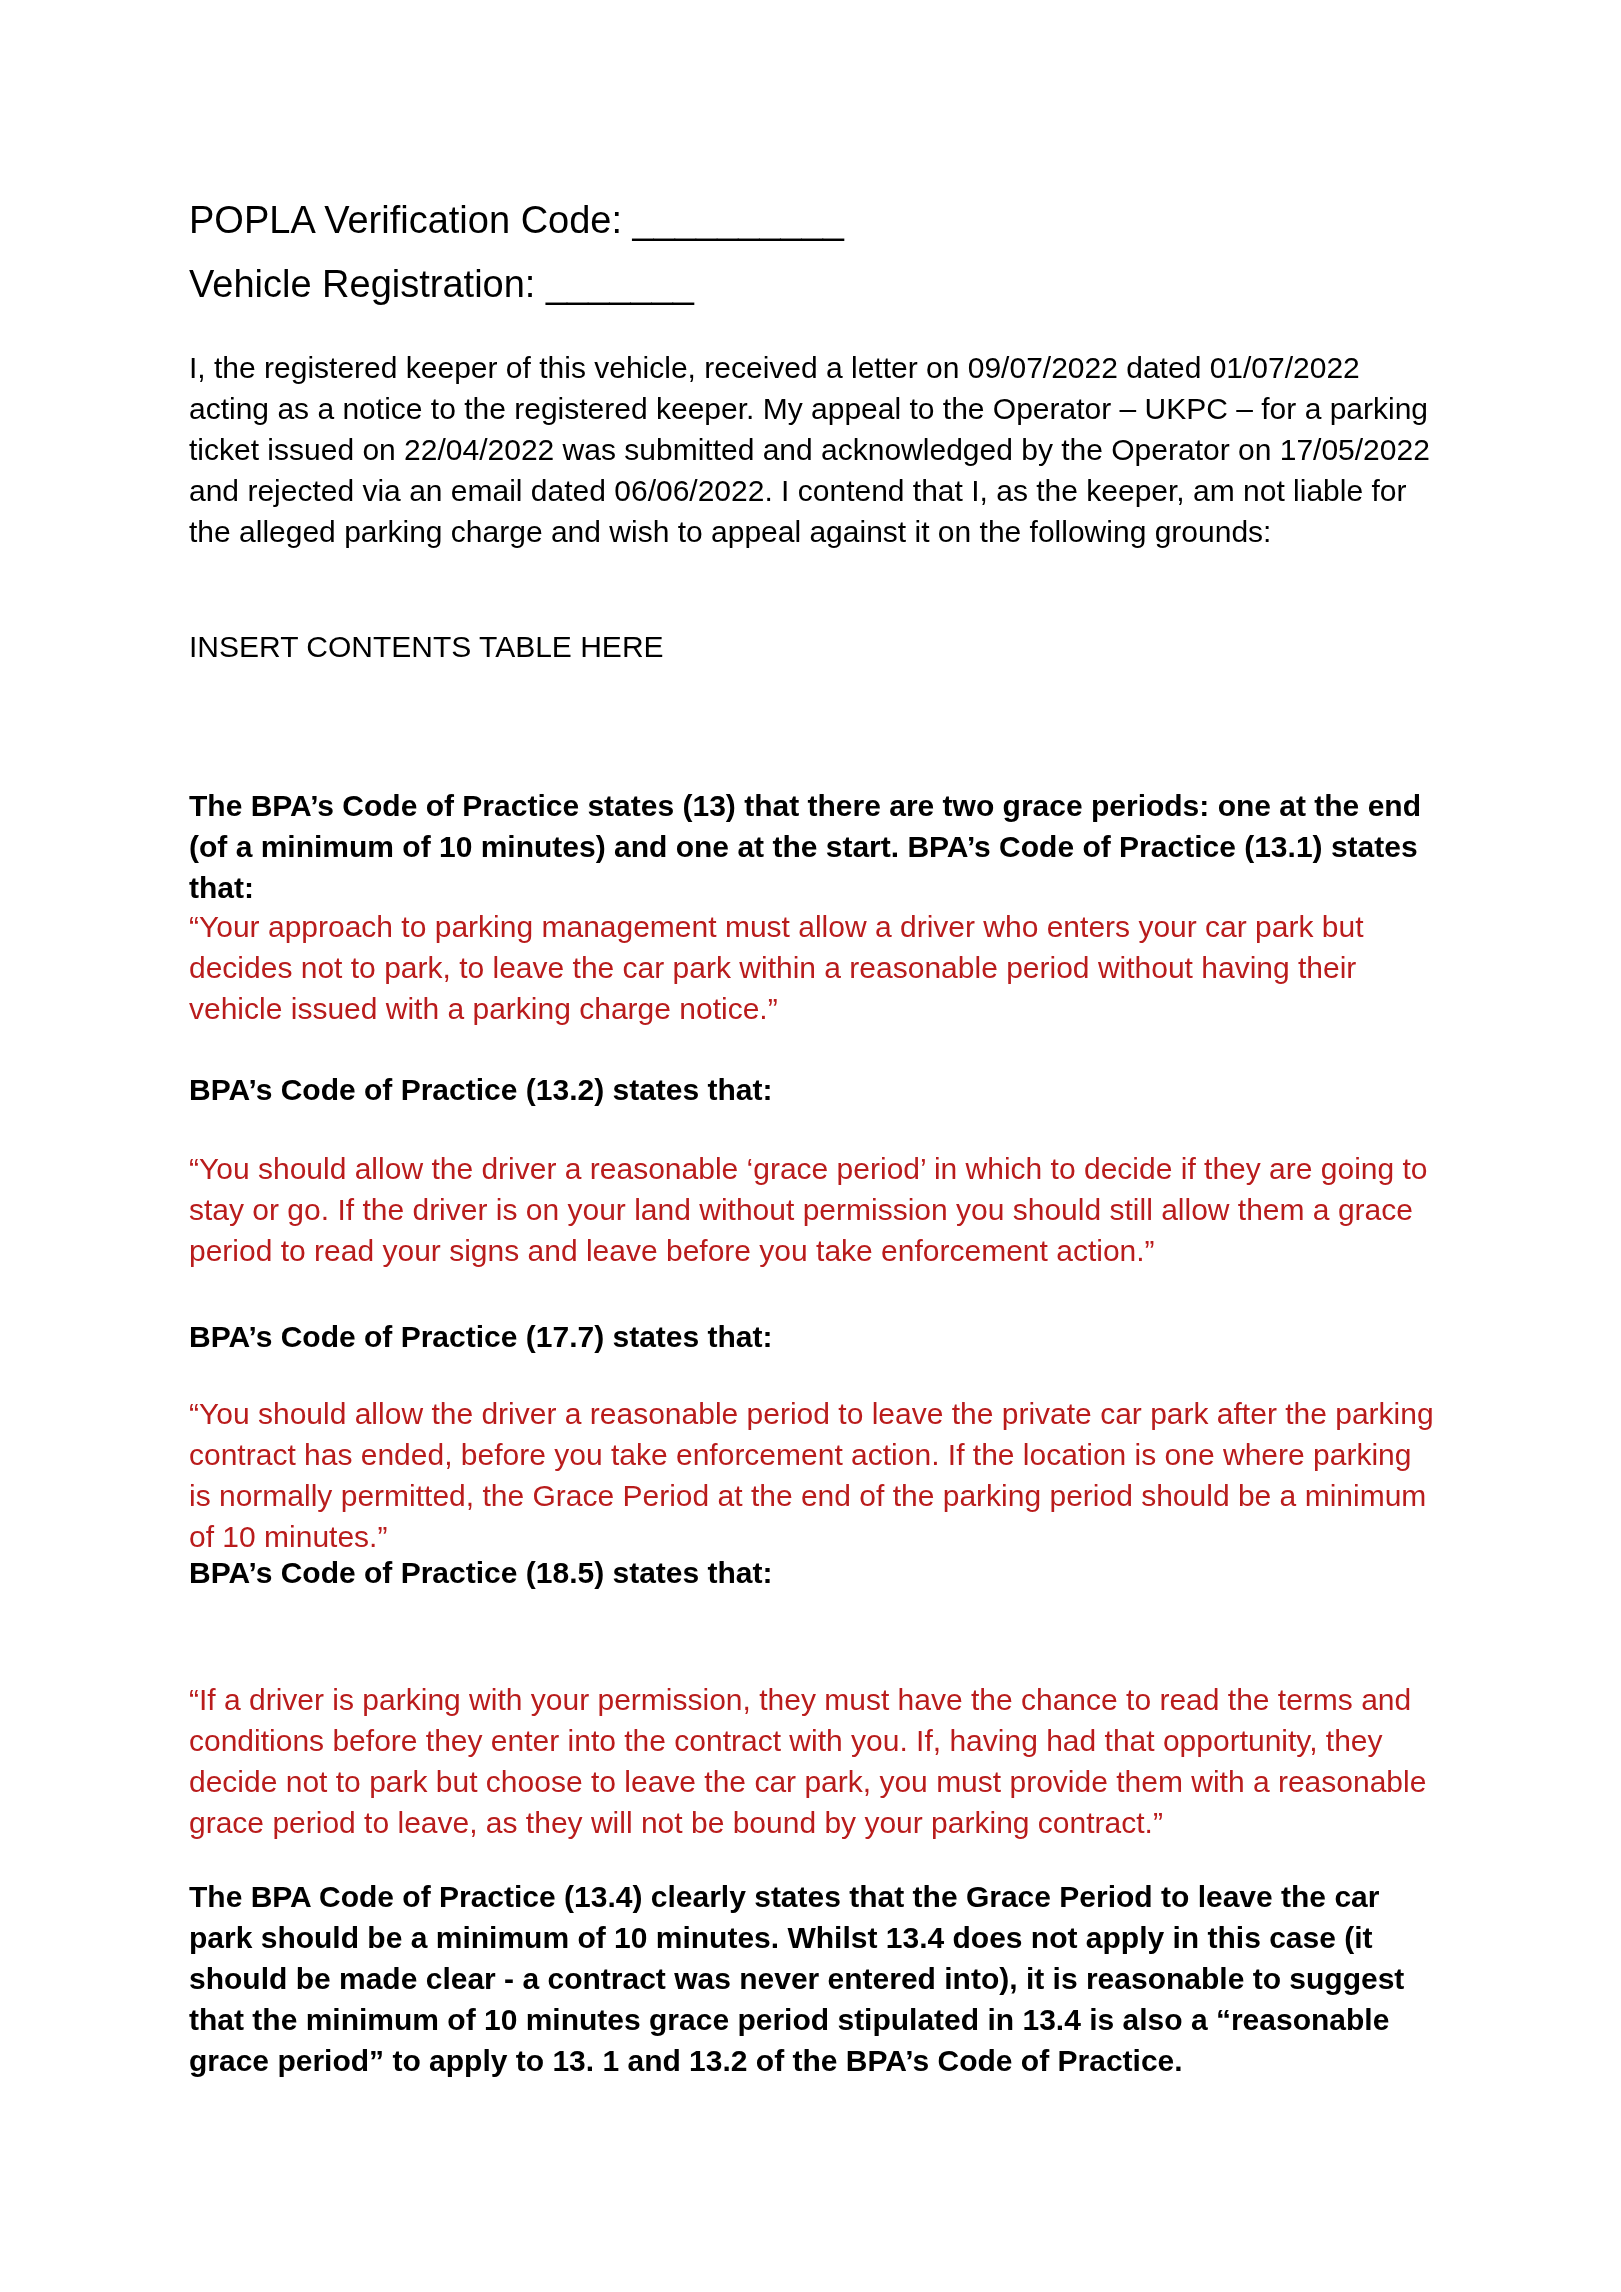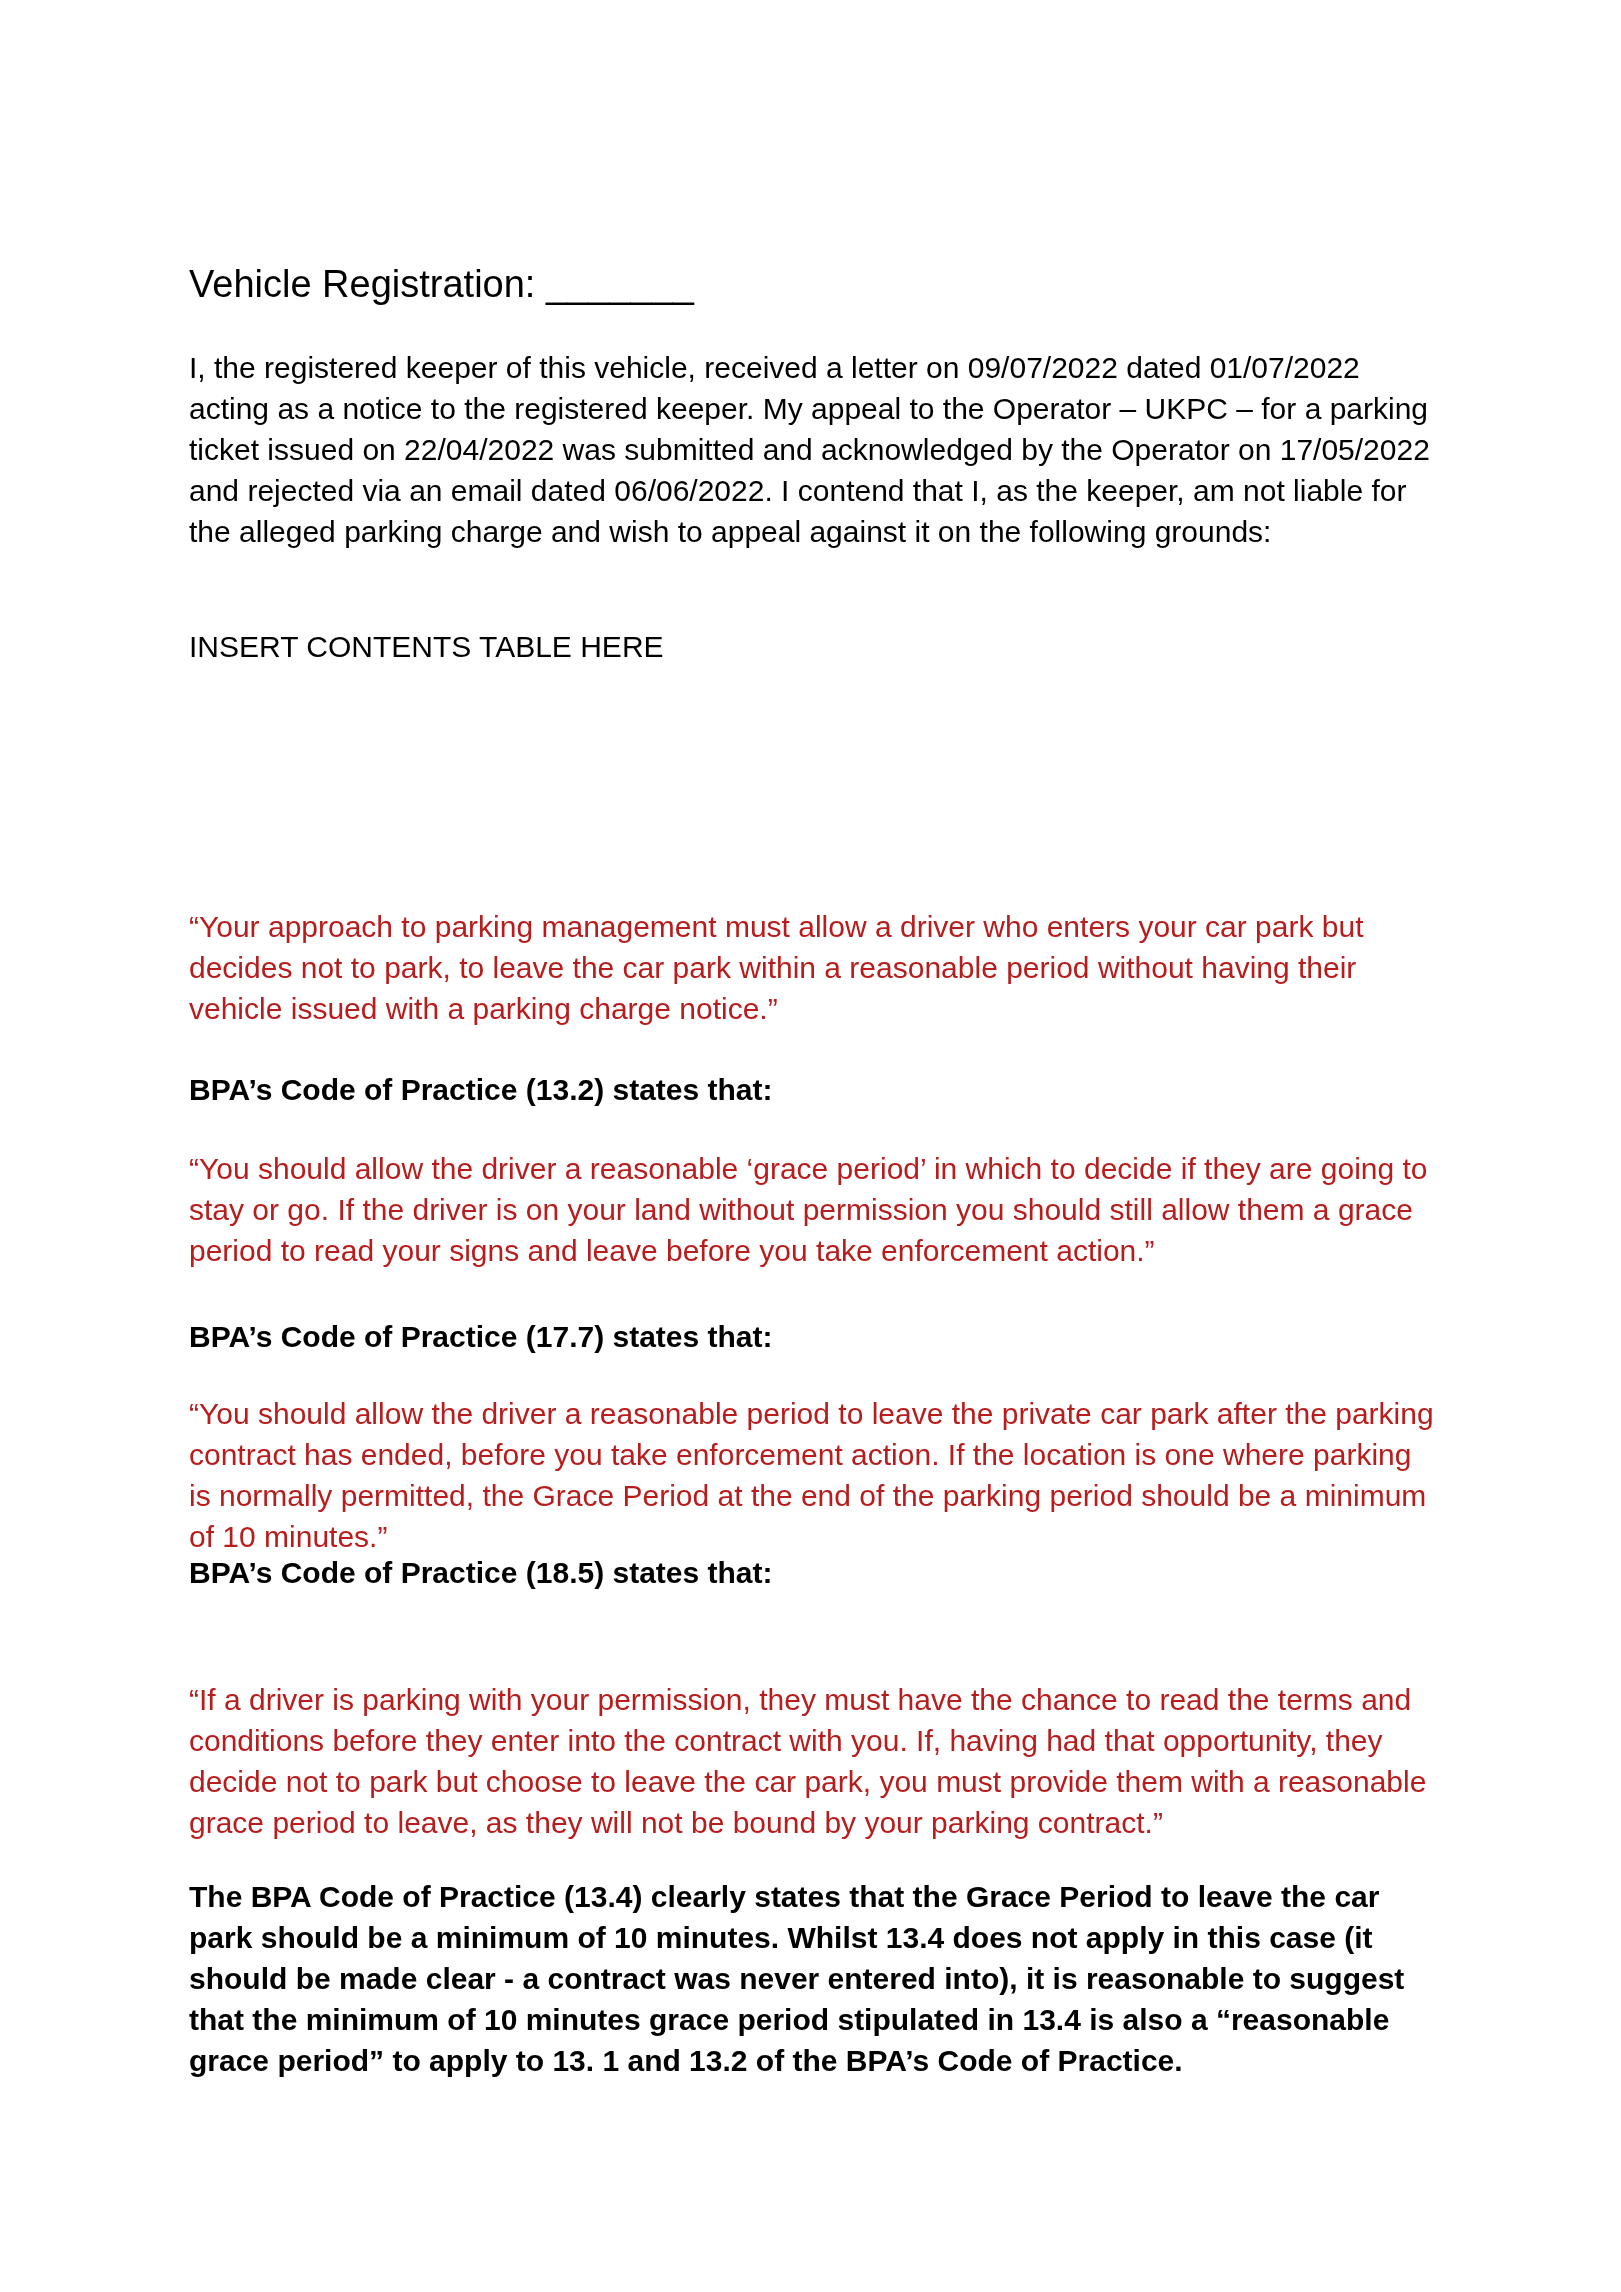--- a/index.html
+++ b/index.html
@@ -55,28 +55,30 @@
   .heading .num {
     display: inline-block;
     width: 59px;
   }
 </style>
 </head>
 <body>
 
 <div class="page">
 
+  <p class="block h14" style="top:194px"><span>POPLA Verification Code: </span><span>__________</span></p>
 
   <p class="block h14" style="top:258px"><span>Vehicle Registration: </span><span>_______</span></p>
 
   <p class="block body" style="top:347px">I, the registered keeper of this vehicle, received a letter on 09/07/2022 dated 01/07/2022 acting as a notice to the registered keeper. My appeal to the Operator – UKPC – for a parking ticket issued on 22/04/2022 was submitted and acknowledged by the Operator on 17/05/2022 and rejected via an email dated 06/06/2022. I contend that I, as the keeper, am not liable for the alleged parking charge and wish to appeal against it on the following grounds:</p>
 
   <p class="block body" style="top:626px">INSERT CONTENTS TABLE HERE</p>
 
 
+  <p class="block body bold" style="top:785px">The BPA’s Code of Practice states (13) that there are two grace periods: one at the end (of a minimum of 10 minutes) and one at the start. BPA’s Code of Practice (13.1) states that:</p>
 
   <p class="block body quote" style="top:906px">“Your approach to parking management must allow a driver who enters your car park but decides not to park, to leave the car park within a reasonable period without having their vehicle issued with a parking charge notice.”</p>
 
   <p class="block body bold" style="top:1069px">BPA’s Code of Practice (13.2) states that:</p>
 
   <p class="block body quote" style="top:1148px">“You should allow the driver a reasonable ‘grace period’ in which to decide if they are going to stay or go. If the driver is on your land without permission you should still allow them a grace period to read your signs and leave before you take enforcement action.”</p>
 
   <p class="block body bold" style="top:1316px">BPA’s Code of Practice (17.7) states that:</p>
 
   <p class="block body quote" style="top:1393px">“You should allow the driver a reasonable period to leave the private car park after the parking contract has ended, before you take enforcement action. If the location is one where parking is normally permitted, the Grace Period at the end of the parking period should be a minimum of 10 minutes.”</p>

